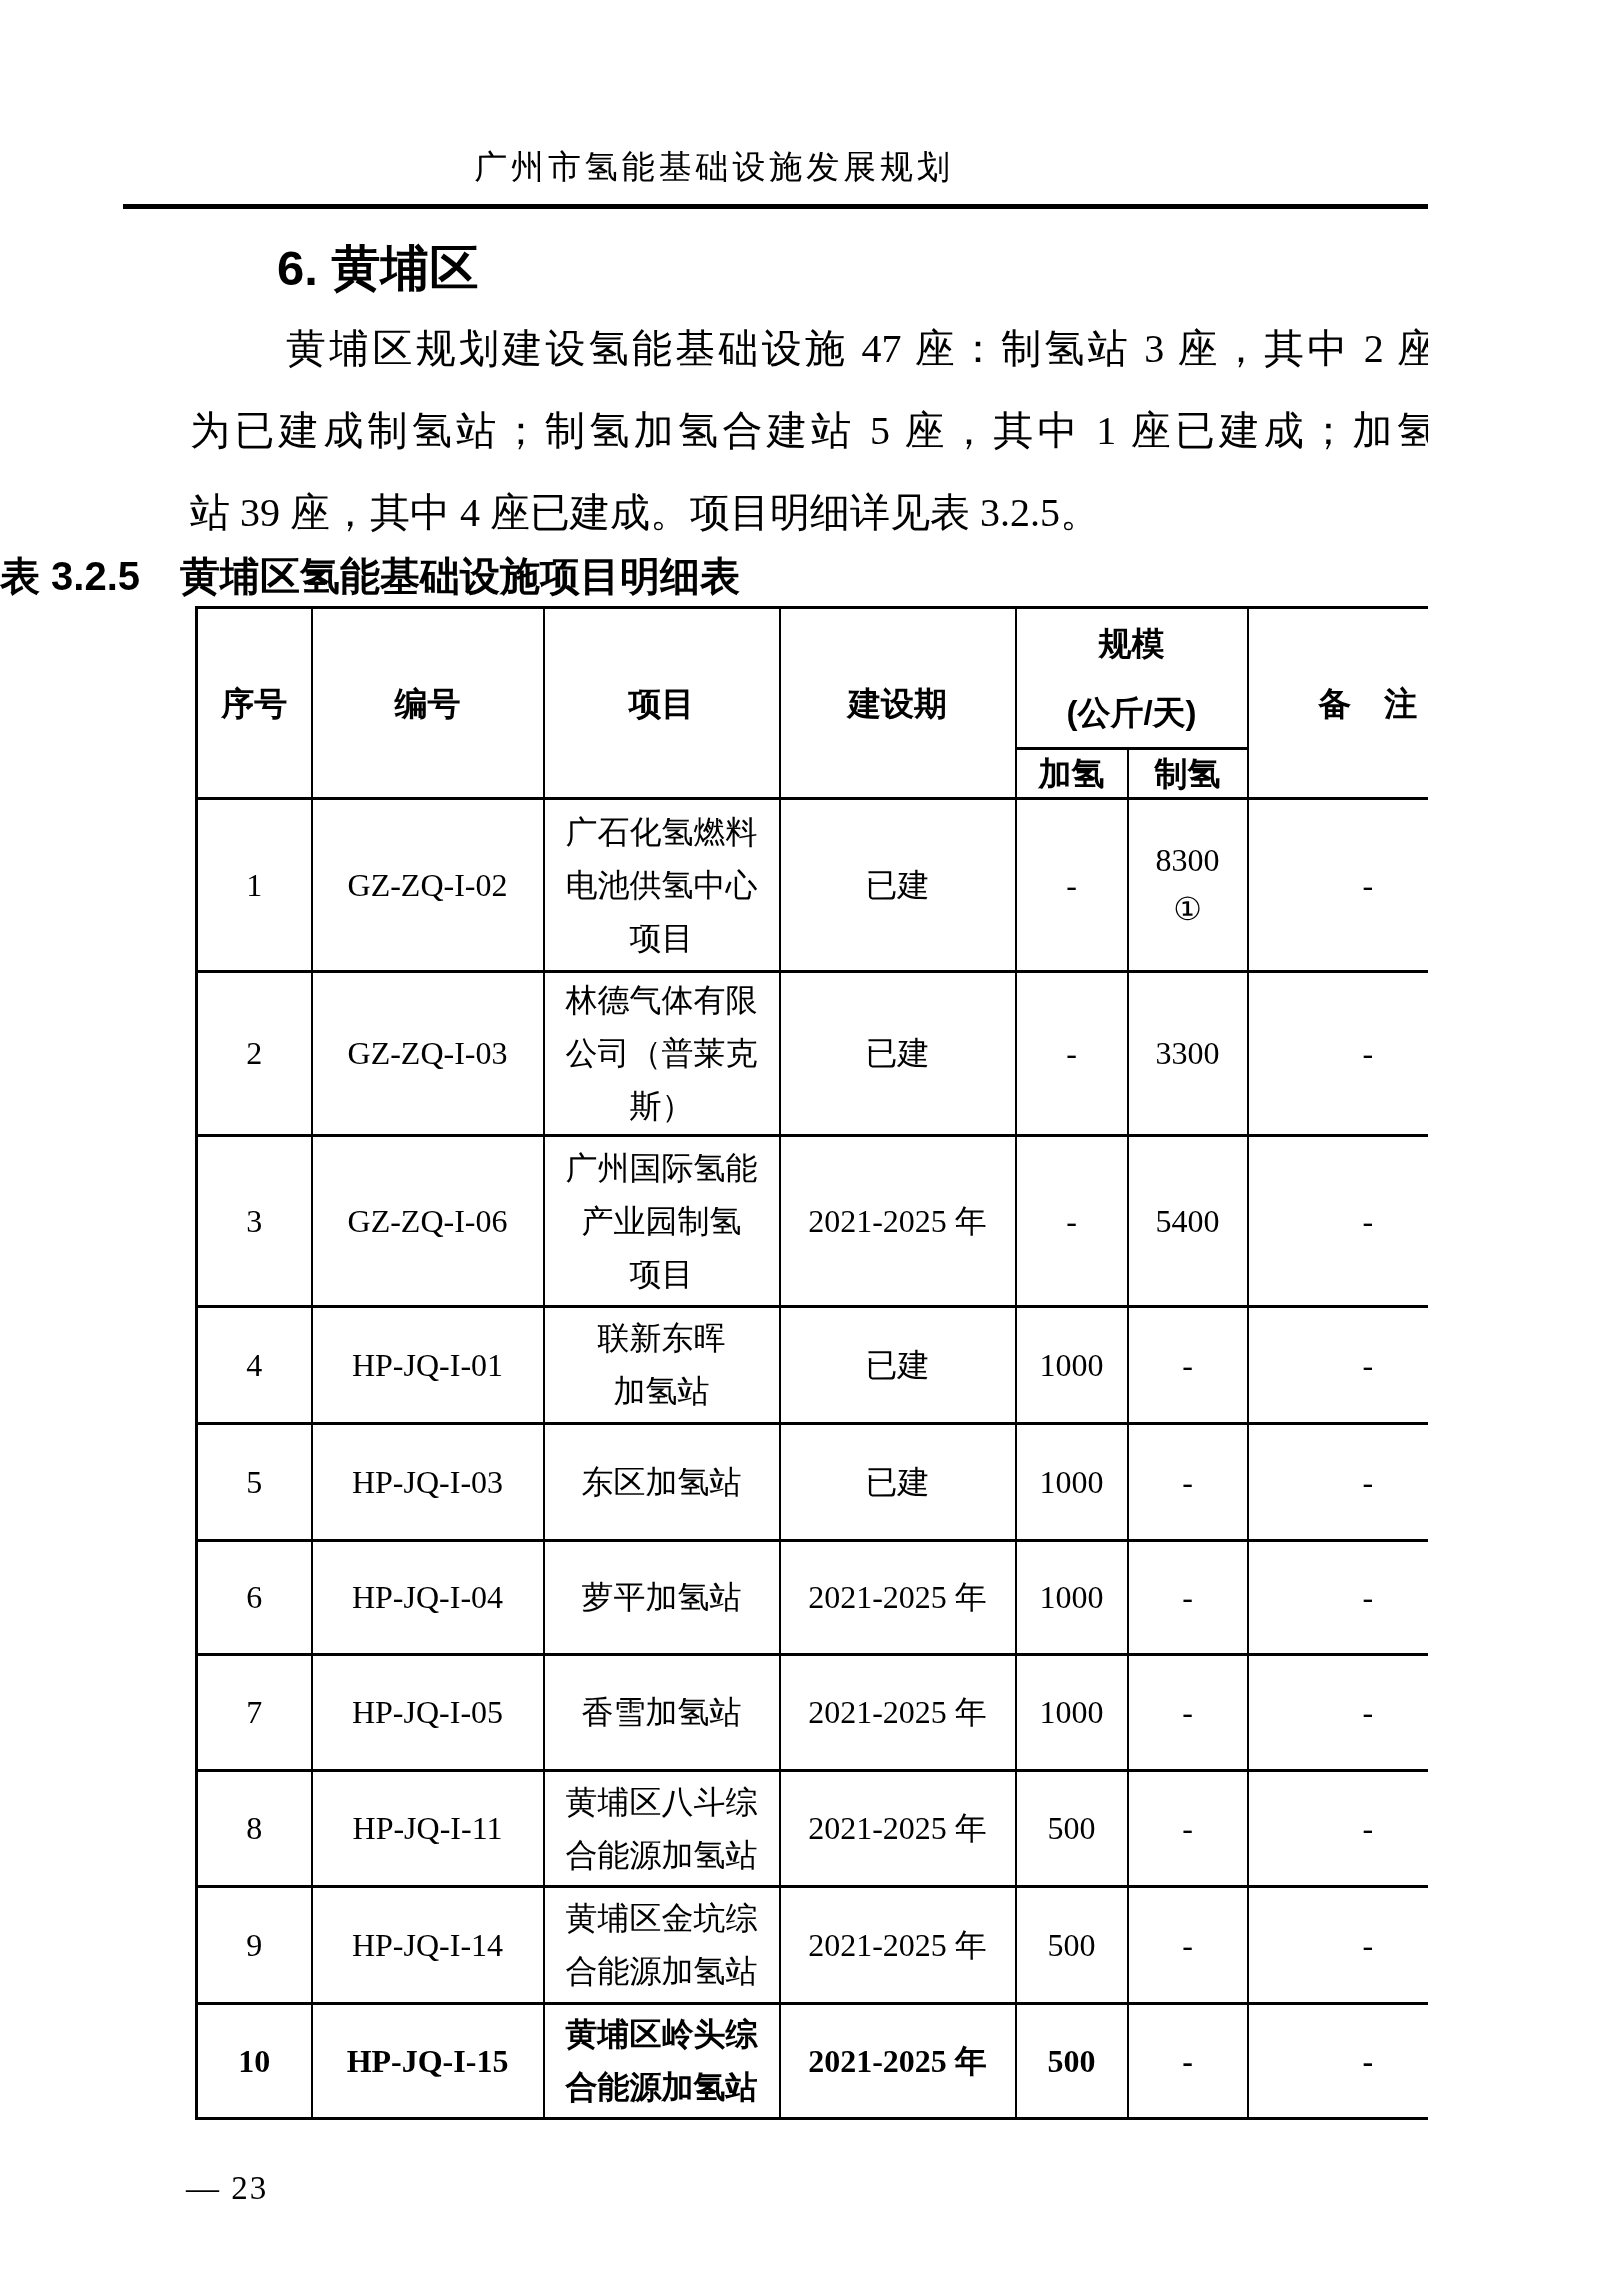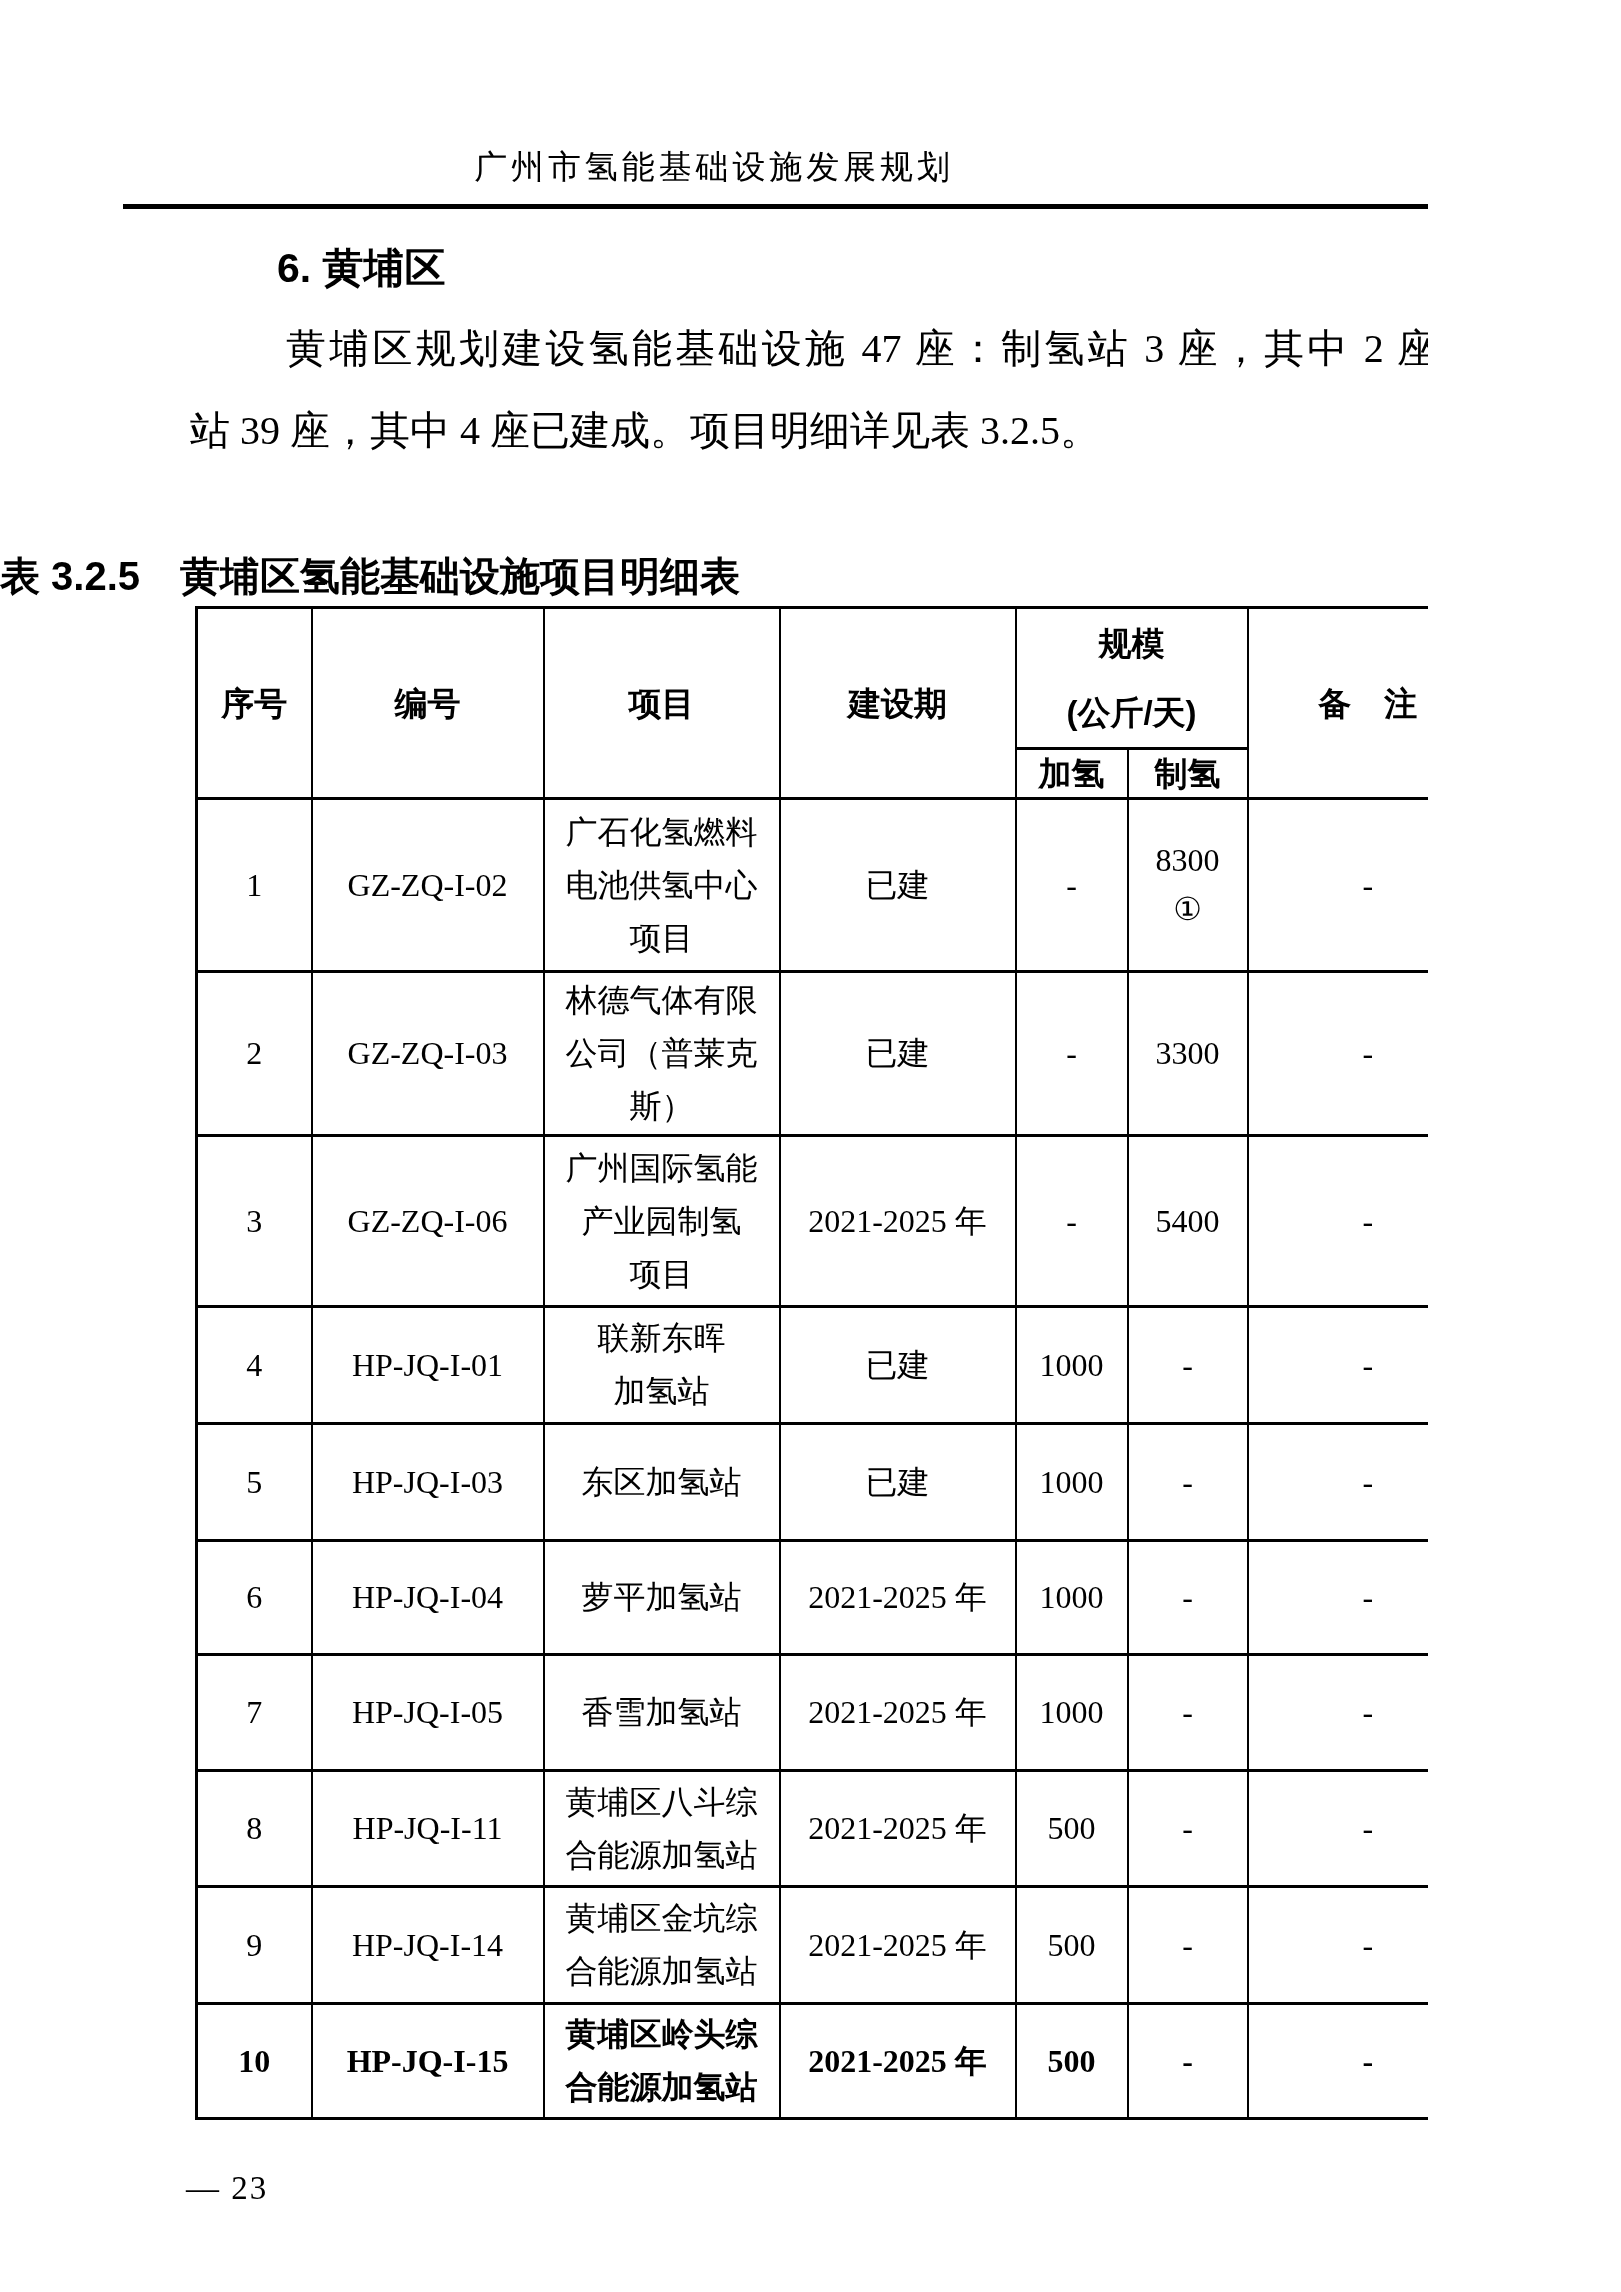--- a/index.html
+++ b/index.html
@@ -37,21 +37,21 @@
     background: #000000;
   }
 
   
   .section-heading {
     position: absolute;
     top: 245px;
     left: 277px;
     font-family: "Liberation Sans", "DejaVu Sans", sans-serif;
     font-weight: bold;
-    font-size: 41px;
+    font-size: 49px;
     line-height: 47px;
     white-space: nowrap;
   }
 
   
   .paragraph {
     position: absolute;
     top: 308px;
     left: 190px;
     width: 1247px;
@@ -148,20 +148,21 @@
 
 <div class="page">
 
   <div class="header-title">广州市氢能基础设施发展规划</div>
   <div class="header-rule"></div>
 
   <div class="section-heading">6. 黄埔区</div>
 
   <div class="paragraph">
     <div class="pline first">黄埔区规划建设氢能基础设施 47 座：制氢站 3 座，其中 2 座</div>
+    <div class="pline">为已建成制氢站；制氢加氢合建站 5 座，其中 1 座已建成；加氢</div>
     <div class="pline last">站 39 座，其中 4 座已建成。项目明细详见表 3.2.5。</div>
   </div>
 
   <div class="table-title">表 3.2.5　黄埔区氢能基础设施项目明细表</div>
 
   <table class="main-table">
     <colgroup>
       <col style="width:115px">
       <col style="width:232px">
       <col style="width:236px">

